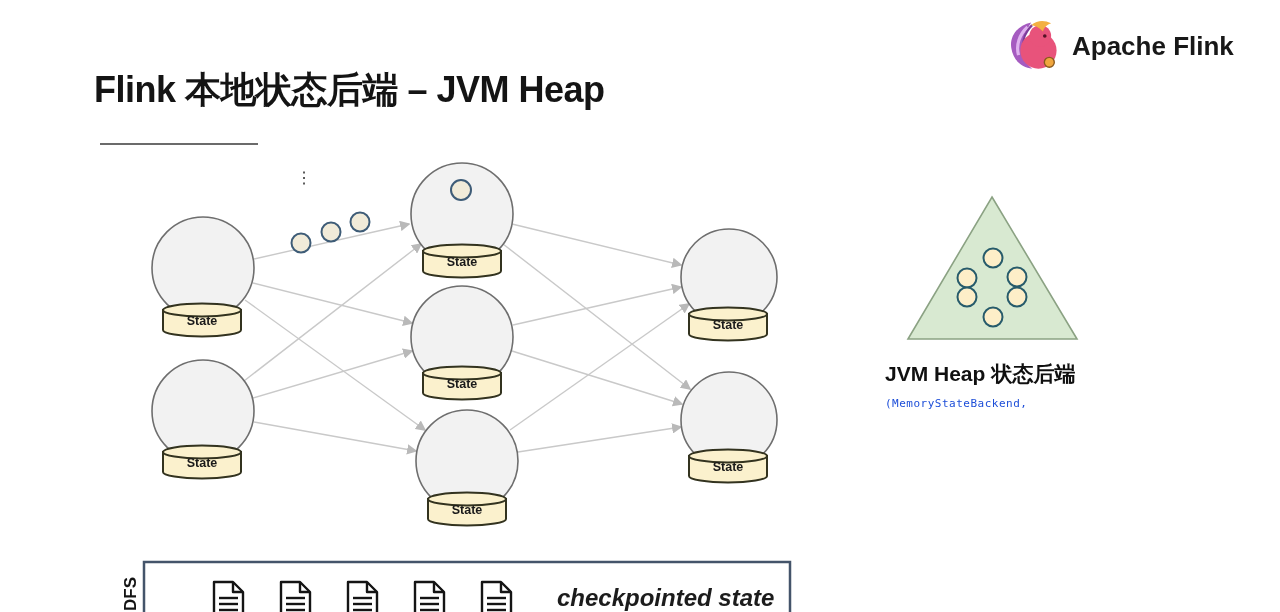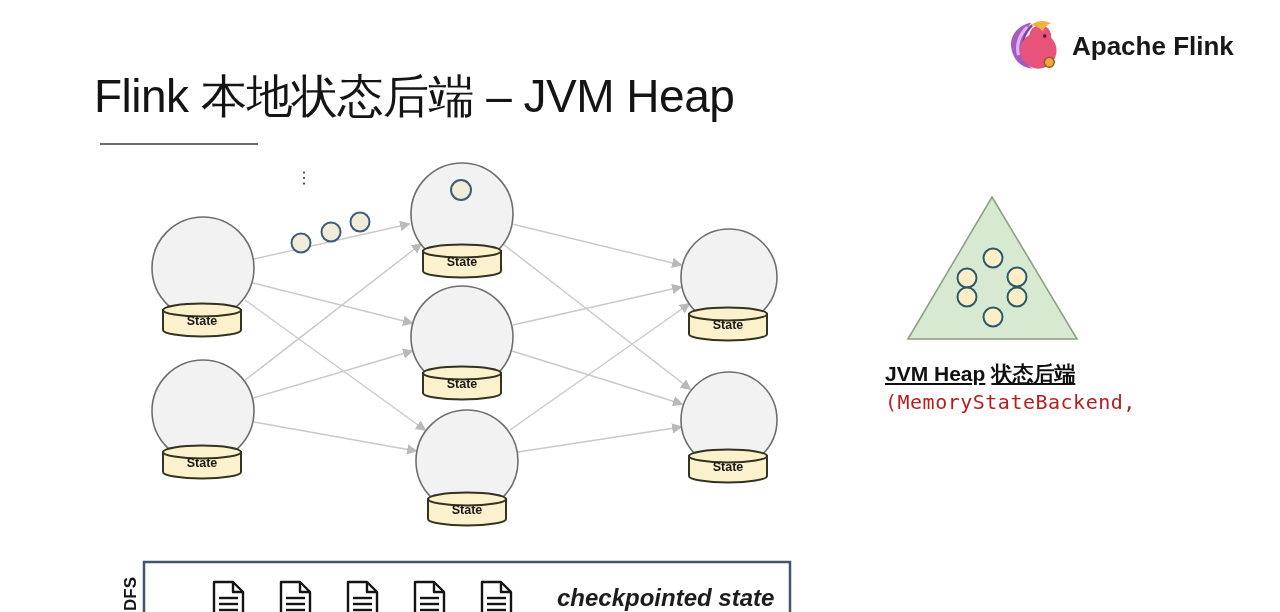--- a/index.html
+++ b/index.html
@@ -2,36 +2,36 @@
 <html><head>
 <meta charset="utf-8">
 <style>
   html,body{margin:0;padding:0;background:#ffffff;}
   #stage{
     position:relative;width:1280px;height:612px;overflow:hidden;background:#fff;
     font-family:"Liberation Sans",sans-serif;
   }
   .abs{position:absolute;}
   #slide-title{
-    left:94px;top:66px;font-size:46px;font-weight:400;color:#141414;letter-spacing:-0.5px;
+    left:94px;top:66px;font-size:36px;font-weight:700;color:#141414;letter-spacing:-0.5px;
     white-space:nowrap;
   }
   #title-underline{
     left:100px;top:143px;width:158px;height:0;border-top:2px solid #6b6b6b;
   }
   #brand{left:1004px;top:16px;display:flex;align-items:center;gap:10px;}
   #brand-name{font-size:26px;font-weight:700;color:#181818;white-space:nowrap;}
   #diagram-svg{left:0;top:0;}
   #backend-text{left:885px;top:362px;line-height:1.15;}
-  #backend-heading{font-size:21px;color:#101010;white-space:nowrap;text-decoration:underline;}
+  #backend-heading{font-size:21px;color:#101010;white-space:nowrap;}
   #backend-heading .latin{font-weight:600;}
   #backend-heading .cn{font-weight:800;margin-left:6px;}
   .code-line{
     font-family:"DejaVu Sans Mono","Liberation Mono",monospace;
-    font-size:20px;color:#b91c1c;margin-top:5px;white-space:nowrap;letter-spacing:0.5px;
+    font-size:11px;color:#1d4ed8;margin-top:12px;white-space:nowrap;letter-spacing:0.5px;
   }
   .code-line:first-of-type{margin-top:9px;}
   svg text{font-family:"Liberation Sans",sans-serif;}
 </style>
 </head>
 <body>
 
 <div id="stage">
 
   <div class="abs" id="slide-title">Flink 本地状态后端 – JVM Heap</div>

